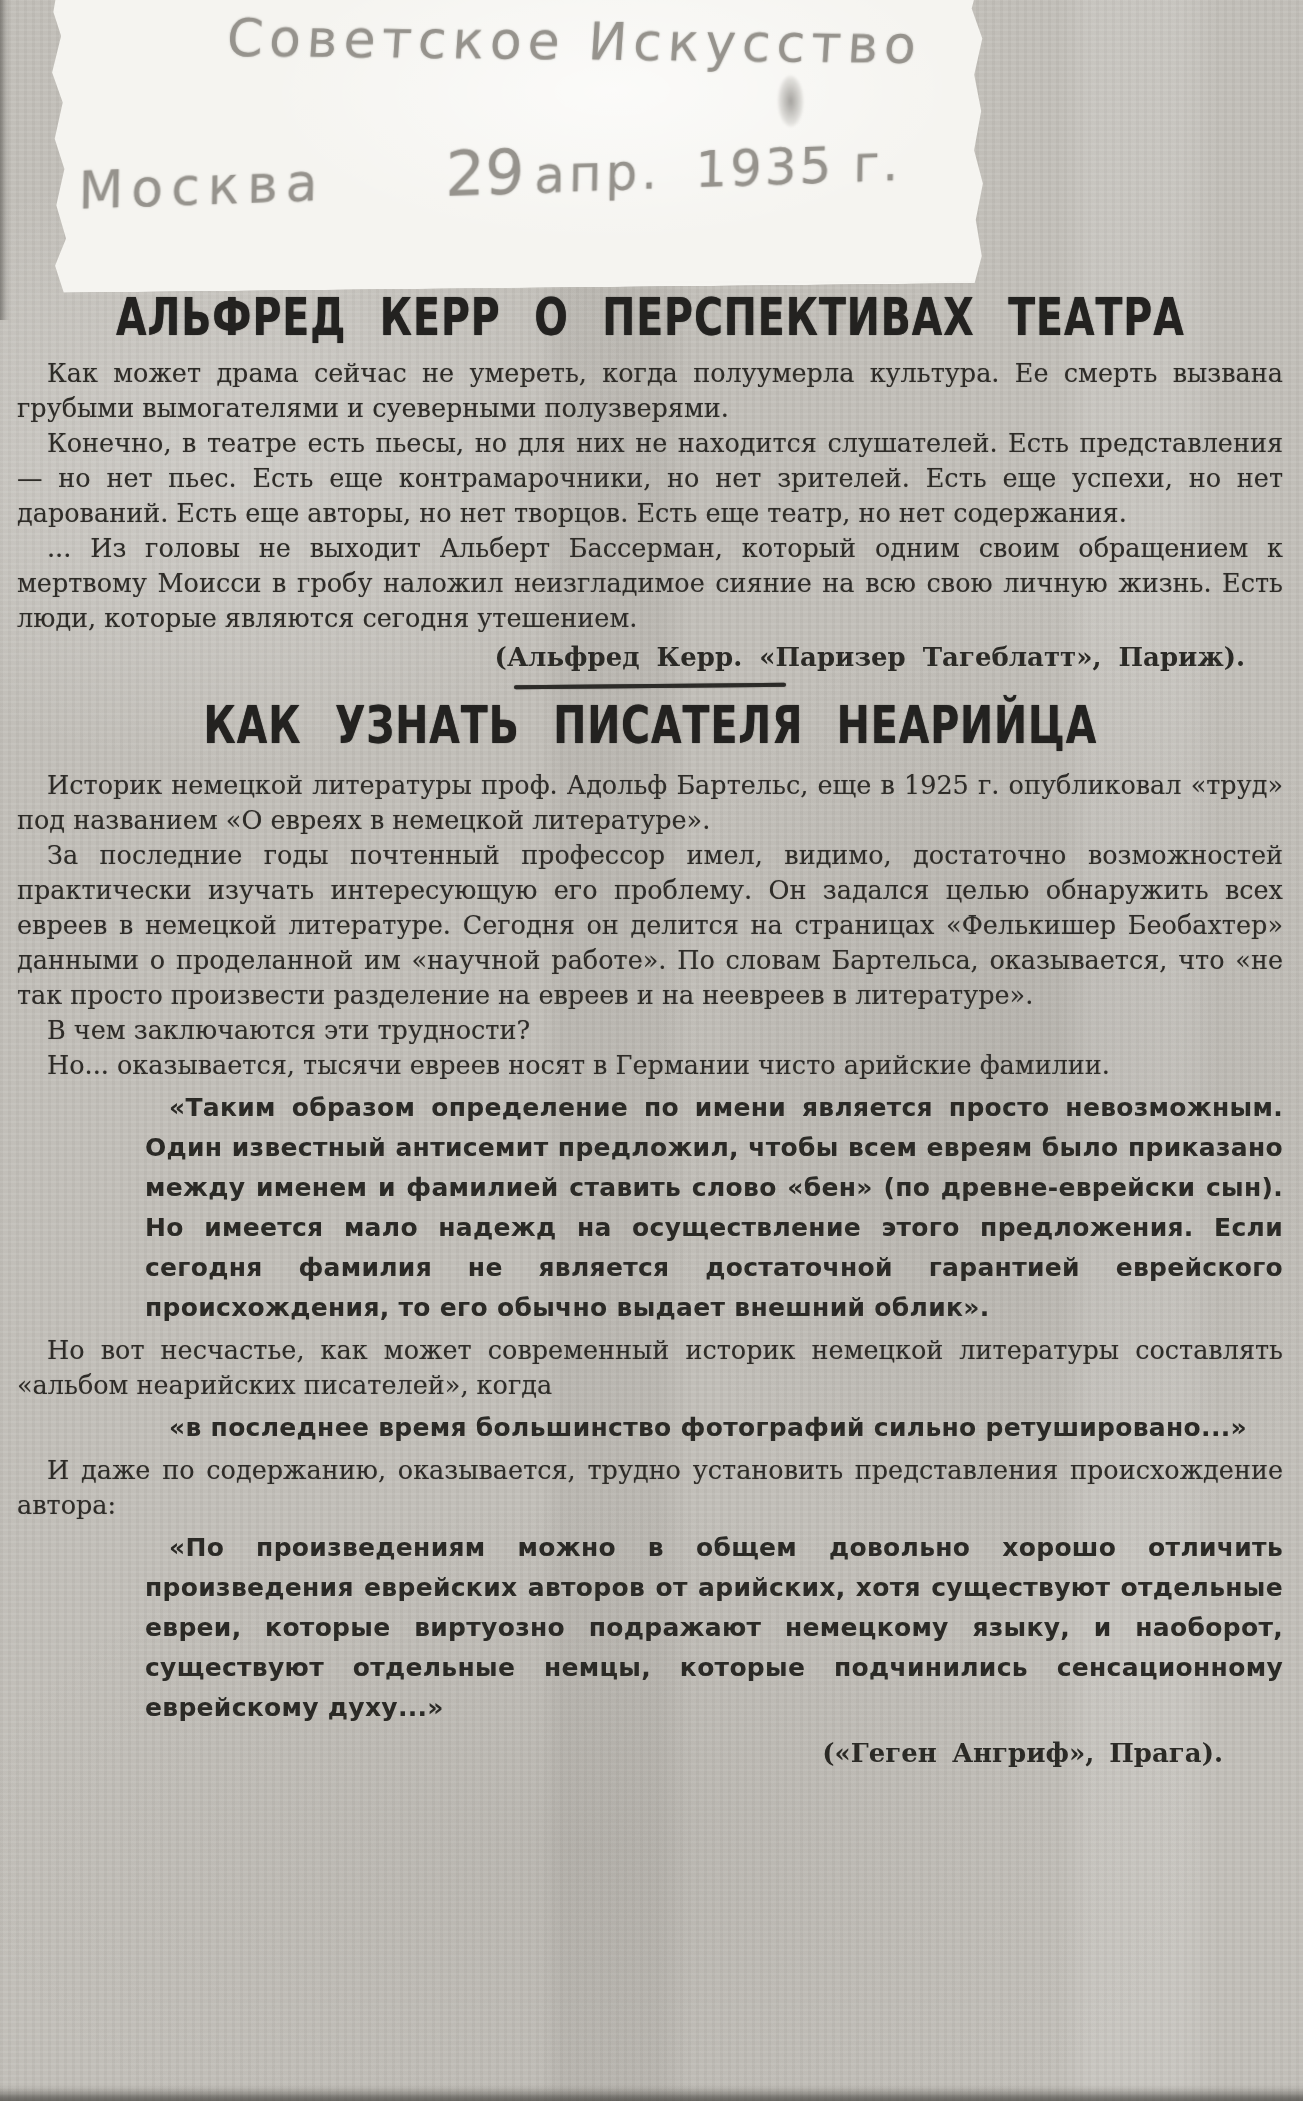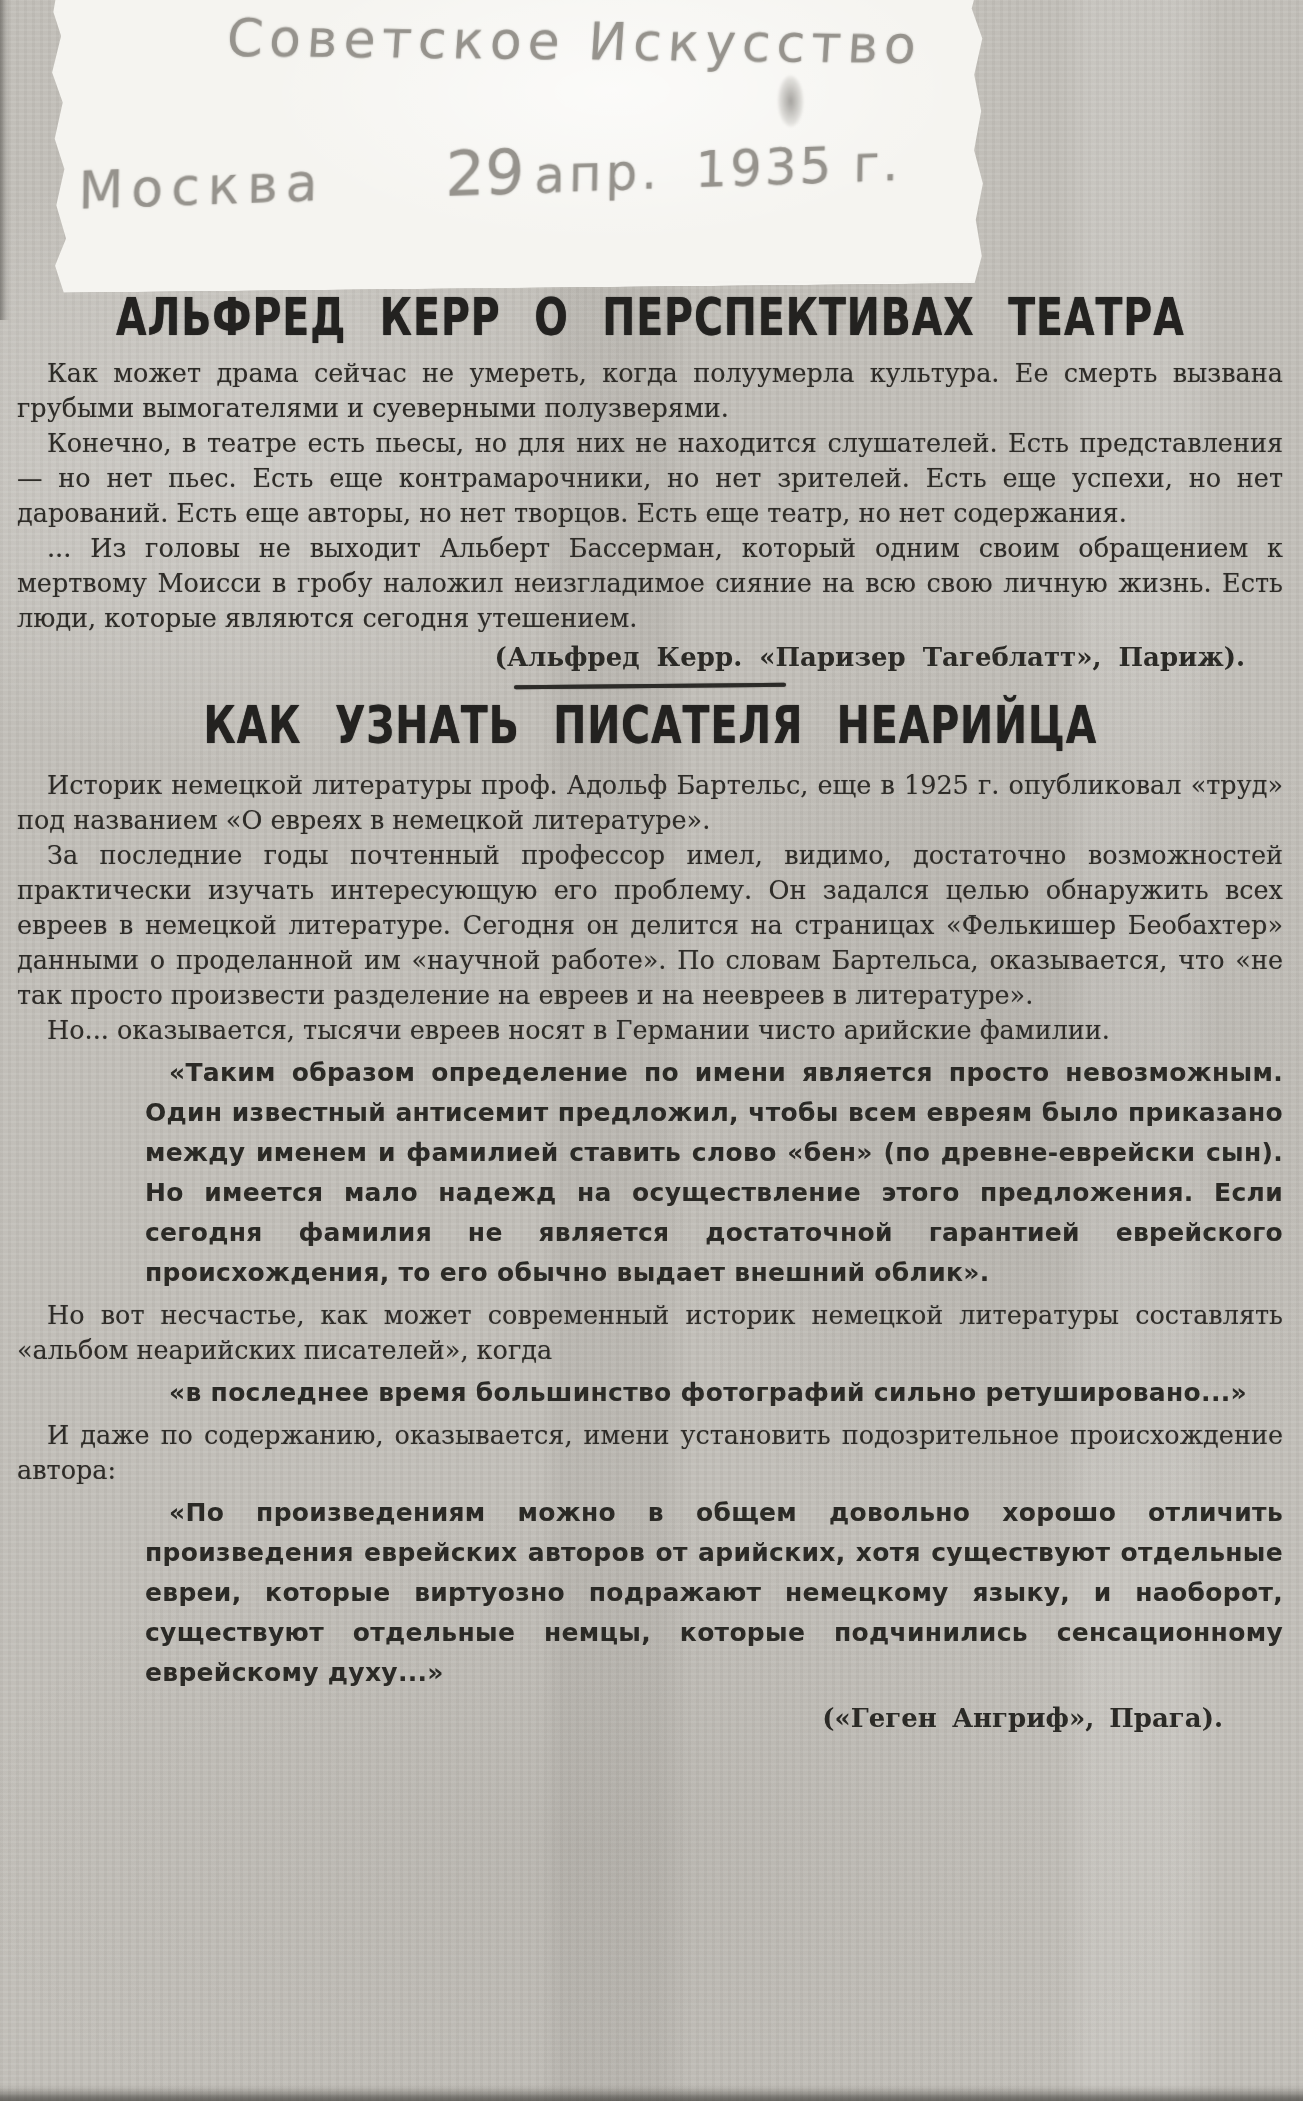--- a/index.html
+++ b/index.html
@@ -124,25 +124,26 @@
       <p class="body-p">... Из головы не выходит Альберт Бассерман, который одним своим обращением к мертвому Моисси в гробу наложил неизгладимое сияние на всю свою личную жизнь. Есть люди, которые являются сегодня утешением.</p>
       <p class="attr1">(Альфред Керр. «Паризер Тагеблатт», Париж).</p>
     </div>
 
     <div class="divider"></div>
 
     <div>
       <h1 class="headline h2"><span>КАК УЗНАТЬ ПИСАТЕЛЯ НЕАРИЙЦА</span></h1>
       <p class="body-p">Историк немецкой литературы проф. Адольф Бартельс, еще в 1925 г. опубликовал «труд» под названием «О евреях в немецкой литературе».</p>
       <p class="body-p">За последние годы почтенный профессор имел, видимо, достаточно возможностей практически изучать интересующую его проблему. Он задался целью обнаружить всех евреев в немецкой литературе. Сегодня он делится на страницах «Фелькишер Беобахтер» данными о проделанной им «научной работе». По словам Бартельса, оказывается, что «не так просто произвести разделение на евреев и на неевреев в литературе».</p>
+      <p class="body-p">В чем заключаются эти трудности?</p>
       <p class="body-p">Но... оказывается, тысячи евреев носят в Германии чисто арийские фамилии.</p>
       <p class="quote-p">«Таким образом определение по имени является просто невозможным. Один известный антисемит предложил, чтобы всем евреям было приказано между именем и фамилией ставить слово «бен» (по древне-еврейски сын). Но имеется мало надежд на осуществление этого предложения. Если сегодня фамилия не является достаточной гарантией еврейского происхождения, то его обычно выдает внешний облик».</p>
       <p class="body-p">Но вот несчастье, как может современный историк немецкой литературы составлять «альбом неарийских писателей», когда</p>
       <p class="quote-p">«в последнее время большинство фотографий сильно ретушировано...»</p>
-      <p class="body-p">И даже по содержанию, оказывается, имени установить подозрительное происхождение автора:</p>
+      <p class="body-p">И даже по содержанию, оказывается, трудно установить представления происхождение автора:</p>
       <p class="quote-p">«По произведениям можно в общем довольно хорошо отличить произведения еврейских авторов от арийских, хотя существуют отдельные евреи, которые виртуозно подражают немецкому языку, и наоборот, существуют отдельные немцы, которые подчинились сенсационному еврейскому духу...»</p>
       <p class="attr2">(«Геген Ангриф», Прага).</p>
     </div>
 
   </div>
 
   <div class="left-tear"></div>
   <div class="bottom-tear"></div>
 </div>
 

